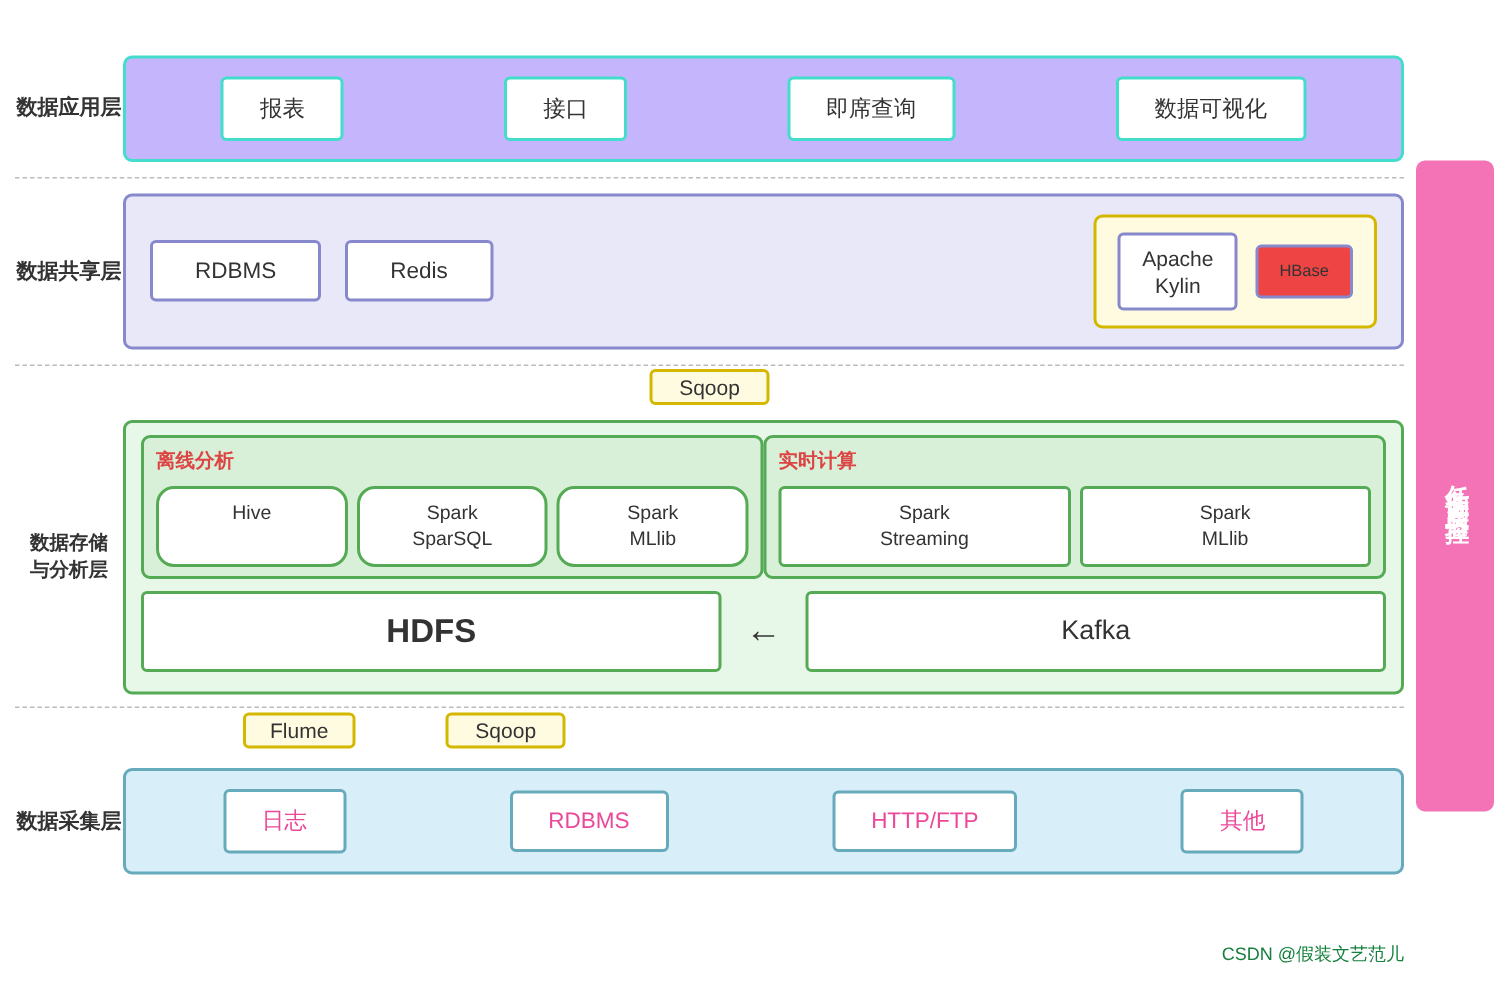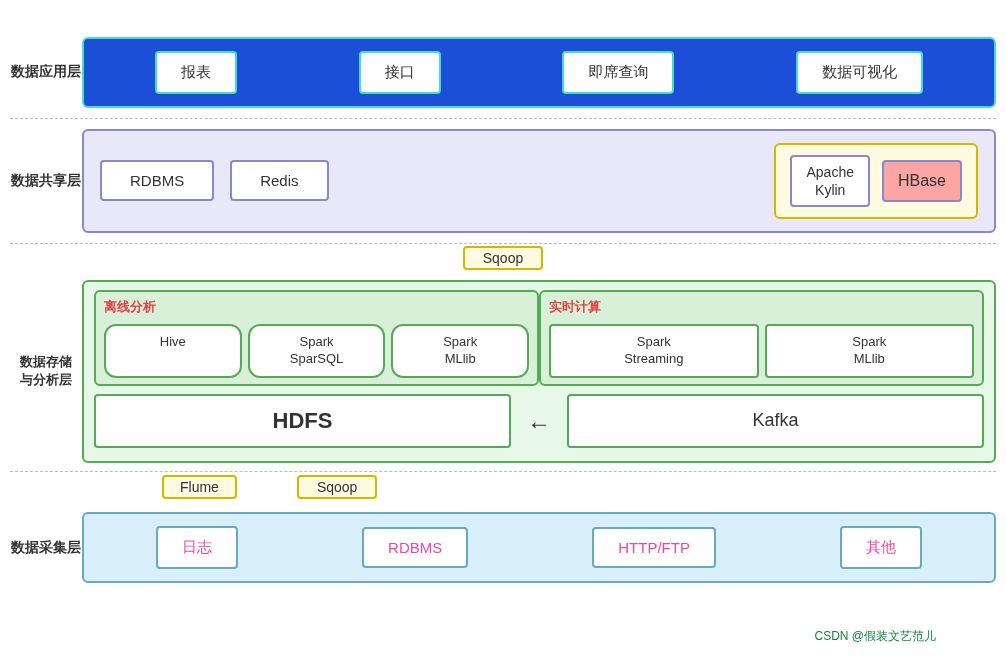--- a/index.html
+++ b/index.html
@@ -12,21 +12,20 @@
       align-items: center;
       justify-content: center;
     }
     .diagram-wrapper {
       width: 1006px;
       height: 644px;
       background: #fff;
       position: relative;
       padding: 20px 10px 30px 10px;
       display: flex;
-      flex-direction: column;
     }
     .main-content {
       flex: 1;
       display: flex;
       flex-direction: column;
       gap: 0;
     }
     
     .right-bar {
       width: 52px;
@@ -77,21 +76,21 @@
       flex: 1;
       display: flex;
       align-items: center;
     }
 
     
     .app-layer-box {
       flex: 1;
       border: 2px solid #4dc;
       border-radius: 6px;
-      background: #1d4ed8;
+      background: #c4b5fd;
       display: flex;
       flex-direction: row;
       align-items: center;
       justify-content: space-around;
       padding: 12px 16px;
       gap: 12px;
     }
     .app-item {
       border: 2px solid #4dc;
       border-radius: 4px;
@@ -130,23 +129,23 @@
       background: #fffbe0;
       display: flex;
       flex-direction: row;
       align-items: center;
       padding: 10px 14px;
       gap: 12px;
     }
     .share-right-item {
       border: 2px solid #8888cc;
       border-radius: 4px;
-      background: #fca5a5;
+      background: #ef4444;
       padding: 10px 14px;
-      font-size: 16px;
+      font-size: 11px;
       color: #333;
       text-align: center;
     }
     .apache-kylin-item {
       border: 2px solid #8888cc;
       border-radius: 4px;
       background: #fff;
       padding: 6px 14px;
       font-size: 14px;
       color: #333;

